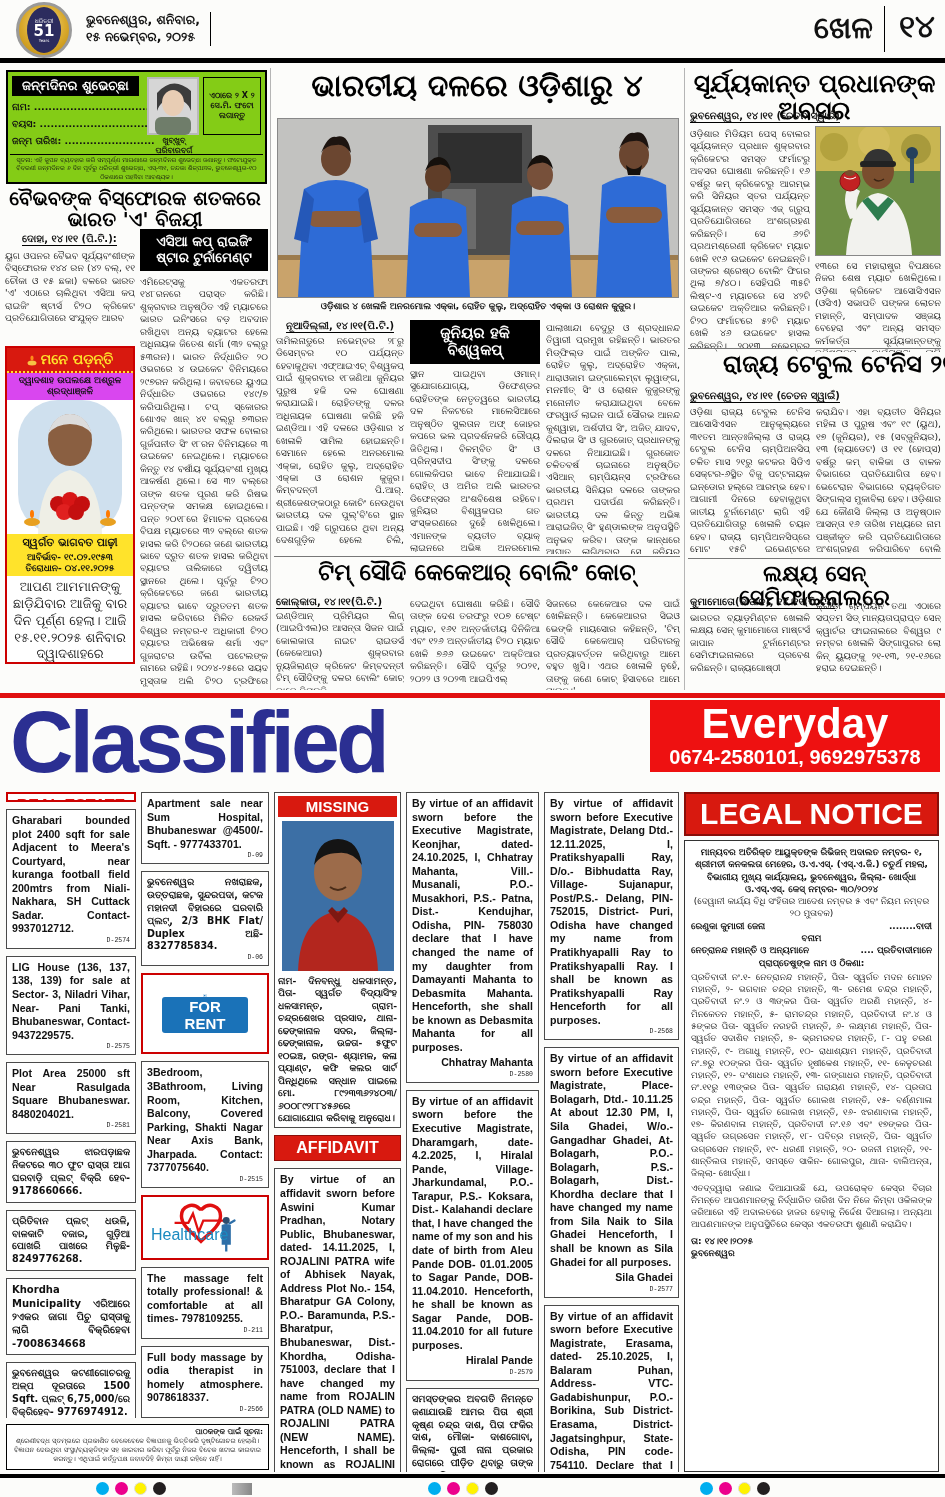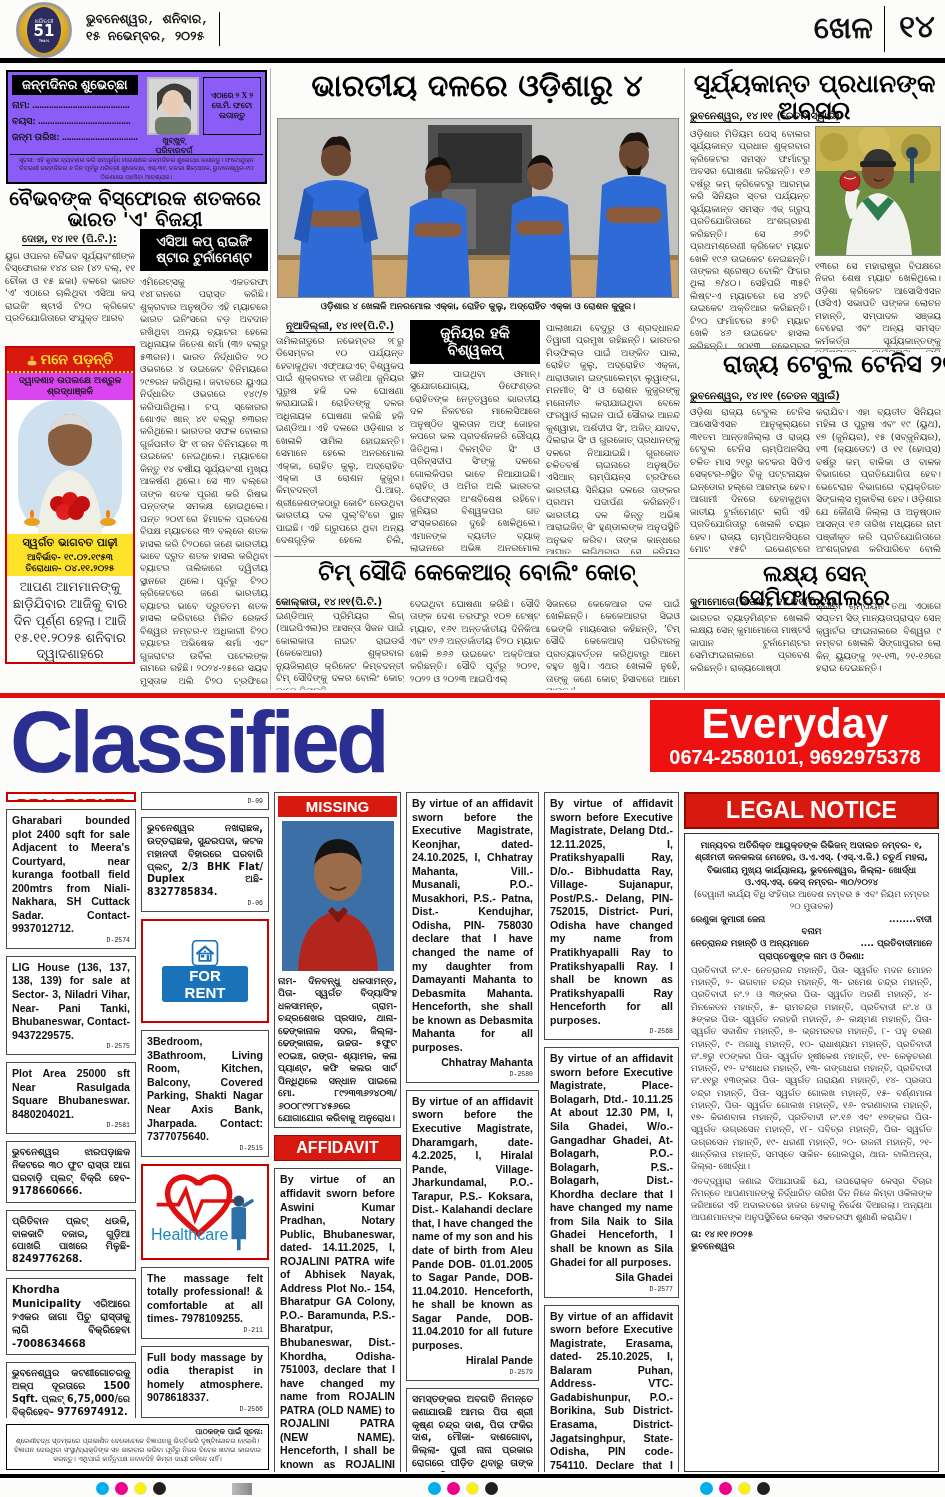--- a/index.html
+++ b/index.html
@@ -25,21 +25,21 @@
   .hl { font-weight:bold; color:#000; text-align:center; line-height:1.08; }
   .byline { font-weight:bold; font-size:10px; }
   .byline span { border-bottom:1px solid #000; padding-bottom:1px; }
   .bodytxt { font-size:9.3px; line-height:1.34; text-align:justify; color:#141414; overflow:hidden; }
   .blackbox { background:#000; color:#fff; font-weight:bold; text-align:center; display:flex; flex-direction:column; justify-content:center; line-height:1.15; }
   .vsep { width:1px; background:#b5b5b5; }
   .hsep { height:1px; background:#777; }
   .caption { font-size:9px; font-weight:bold; text-align:center; }
 
   
-  .bday { border:2px solid #000; background:#8b5cf6;font-family:Liberation Serif, serif; }
+  .bday { border:2px solid #000; background:#84cc16; }
   .bday-title { display:inline-block; background:#000; color:#fff; font-weight:bold; font-size:13px; padding:2px 10px; }
   .bday-field { font-size:9.5px; font-weight:bold; margin-top:5px; white-space:nowrap; overflow:hidden; }
   .bday-photobox { border:1.5px solid #000; font-size:8px; font-weight:bold; text-align:center; display:flex; align-items:center; justify-content:center; padding:0; }
   .bday-note { font-size:6.3px; text-align:center; line-height:1.35; border-top:1px solid #000; padding-top:1px; }
 
   
   .obit { border:2px solid #cc0000; background:#fff; display:flex; flex-direction:column; overflow:hidden; }
   .obit-head { background:#d8190f; color:#ffe32b; font-weight:bold; font-size:14px; text-align:center; padding:3px 0; display:flex; align-items:center; justify-content:center; gap:4px; border-bottom:2px dotted #ffe32b; }
   .obit-sub { background:#d946ef; font-size:9px; font-weight:bold; text-align:center; padding:2px 3px; line-height:1.25; }
   .obit-name { background:#ffe32b; font-size:11px; font-weight:bold; text-align:center; padding:2px 0; }
@@ -85,21 +85,21 @@
 
   <div class="abs" style="left:16px;top:2px;">
     <div class="logo-ring">
       <div class="logo-oval">
         <span class="nm">ଧରିତ୍ରୀ</span>
         <span class="yr">51</span>
         <span class="yl">Years</span>
       </div>
     </div>
   </div>
-  <div class="abs dateblock" style="left:86px;top:12px;font-family:Liberation Mono, monospace;">
+  <div class="abs dateblock" style="left:86px;top:12px;">
     <div>ଭୁବନେଶ୍ୱର, ଶନିବାର,</div>
     <div>୧୫ ନଭେମ୍ବର, ୨୦୨୫</div>
   </div>
   <div class="abs section-lbl" style="right:72px;top:10px;">ଖେଳ</div>
   <div class="abs" style="right:60px;top:6px;width:1.5px;height:46px;background:#000;"></div>
   <div class="abs pagenum" style="right:10px;top:8px;">୧୪</div>
   <div class="abs rule-black" style="left:0;top:58px;width:945px;height:5px;"></div>
 
   <div class="abs vsep" style="left:270px;top:68px;height:622px;"></div>
   <div class="abs vsep" style="left:684px;top:68px;height:622px;"></div>
@@ -327,20 +327,21 @@
       <div class="ad-od" style="font-size:10px;">Khordha Municipality ଏରିଆରେ ୨ଏକର ଜାଗା ପିଚୁ ରାସ୍ତାକୁ ଲାଗି ବିକ୍ରିହେବା -7008634668</div>
     </div>
     <div class="ad">
       <div class="ad-od">ଭୁବନେଶ୍ୱର କଟଣୀଗୋଚରକୁ ଅଳ୍ପ ଦୂରତାରେ 1500 Sqft. ପ୍ଲଟ୍ 6,75,000/ରେ ବିକ୍ରିହେବ- 9776974912.</div>
 
     </div>
   </div>
 
   <div class="adcol" style="left:141px;width:128px;height:626px;">
     <div class="ad">
+      <div class="ad-en">Apartment sale near Sum Hospital, Bhubaneswar @4500/- Sqft. - 9777433701.</div>
       <div class="ad-id">D-09</div>
     </div>
     <div class="ad">
       <div class="ad-od">ଭୁବନେଶ୍ୱର ନଖରାଛକ, ଉତ୍ତରାଛକ, ସୁନ୍ଦରପଦା, କଟକ ମହାନଦୀ ବିହାରରେ ଘରବାରି ପ୍ଲଟ୍, 2/3 BHK Flat/ Duplex ଅଛି- 8327785834.</div>
       <div class="ad-id">D-06</div>
     </div>
     <div class="gfx" style="height:128px;padding:19px;">
       <svg width="78" height="78" viewBox="0 0 78 78">
         <rect x="2" y="2" width="74" height="74" rx="12" fill="#fff" stroke="#1a72b8" stroke-width="5"></rect>
         <path d="M16 40 L39 20 L62 40" stroke="#1a72b8" stroke-width="7" fill="none" stroke-linecap="round"></path>
@@ -426,21 +427,21 @@
       <div class="ad-sign ad-en" style="text-align:right;">Sila Ghadei</div>
       <div class="ad-id">D-2577</div>
     </div>
     <div class="ad">
       <div class="ad-en">By virtue of an affidavit sworn before Executive Magistrate, Erasama, dated- 25.10.2025, I, Balaram Puhan, Address- VTC- Gadabishunpur, P.O.- Borikina, Sub District- Erasama, District- Jagatsinghpur, State- Odisha, PIN code- 754110. Declare that I have changed the name of my daughter from Lipi Puhan to Tophani Puhan. Henceforth, she shall be known as Tophani Puhan for all purposes.</div>
 
     </div>
   </div>
 
   <div class="adcol" style="left:684px;width:255px;height:680px;gap:4px;">
-    <div class="redhead" style="font-size:23px;padding:3px 0;border:2px solid #8a0e08;">LEGAL NOTICE</div>
+    <div class="redhead" style="font-size:30px;padding:3px 0;border:2px solid #8a0e08;">LEGAL NOTICE</div>
     <div class="legal-box" style="flex:1;">
       <div class="legal-center">ମାନ୍ୟବର ଅତିରିକ୍ତ ଆୟୁକ୍ତଙ୍କ ରିଭିଜନ୍ ଅଦାଲତ ନମ୍ବର- ୧, ଶ୍ରୀମତୀ କନକଲତା ମେହେର, ଓ.ଏ.ଏସ୍. (ଏସ୍.ଏ.ଜି.) ଚତୁର୍ଥ ମହଲା, ବିଭାଗୀୟ ମୁଖ୍ୟ କାର୍ଯ୍ୟାଳୟ, ଭୁବନେଶ୍ୱର, ଜିଲ୍ଲା- ଖୋର୍ଦ୍ଧା</div>
       <div class="legal-center">ଓ.ଏସ୍.ଏସ୍. କେସ୍ ନମ୍ବର- ୩୦/୨୦୨୪</div>
       <div class="legal-center" style="font-weight:normal;">(ଦେୱାନୀ କାର୍ଯ୍ୟ ବିଧି ସଂହିତାର ଆଦେଶ ନମ୍ବର ୫ ଏବଂ ନିୟମ ନମ୍ବର ୨୦ ମୁତାବକ)</div>
       <div class="legal-row">
         <span>ରେଣୁକା କୁମାରୀ ଜେନା</span>
         <span>........ବାଦୀ</span>
       </div>
       <div class="legal-center">ବନାମ</div>
       <div class="legal-row">

